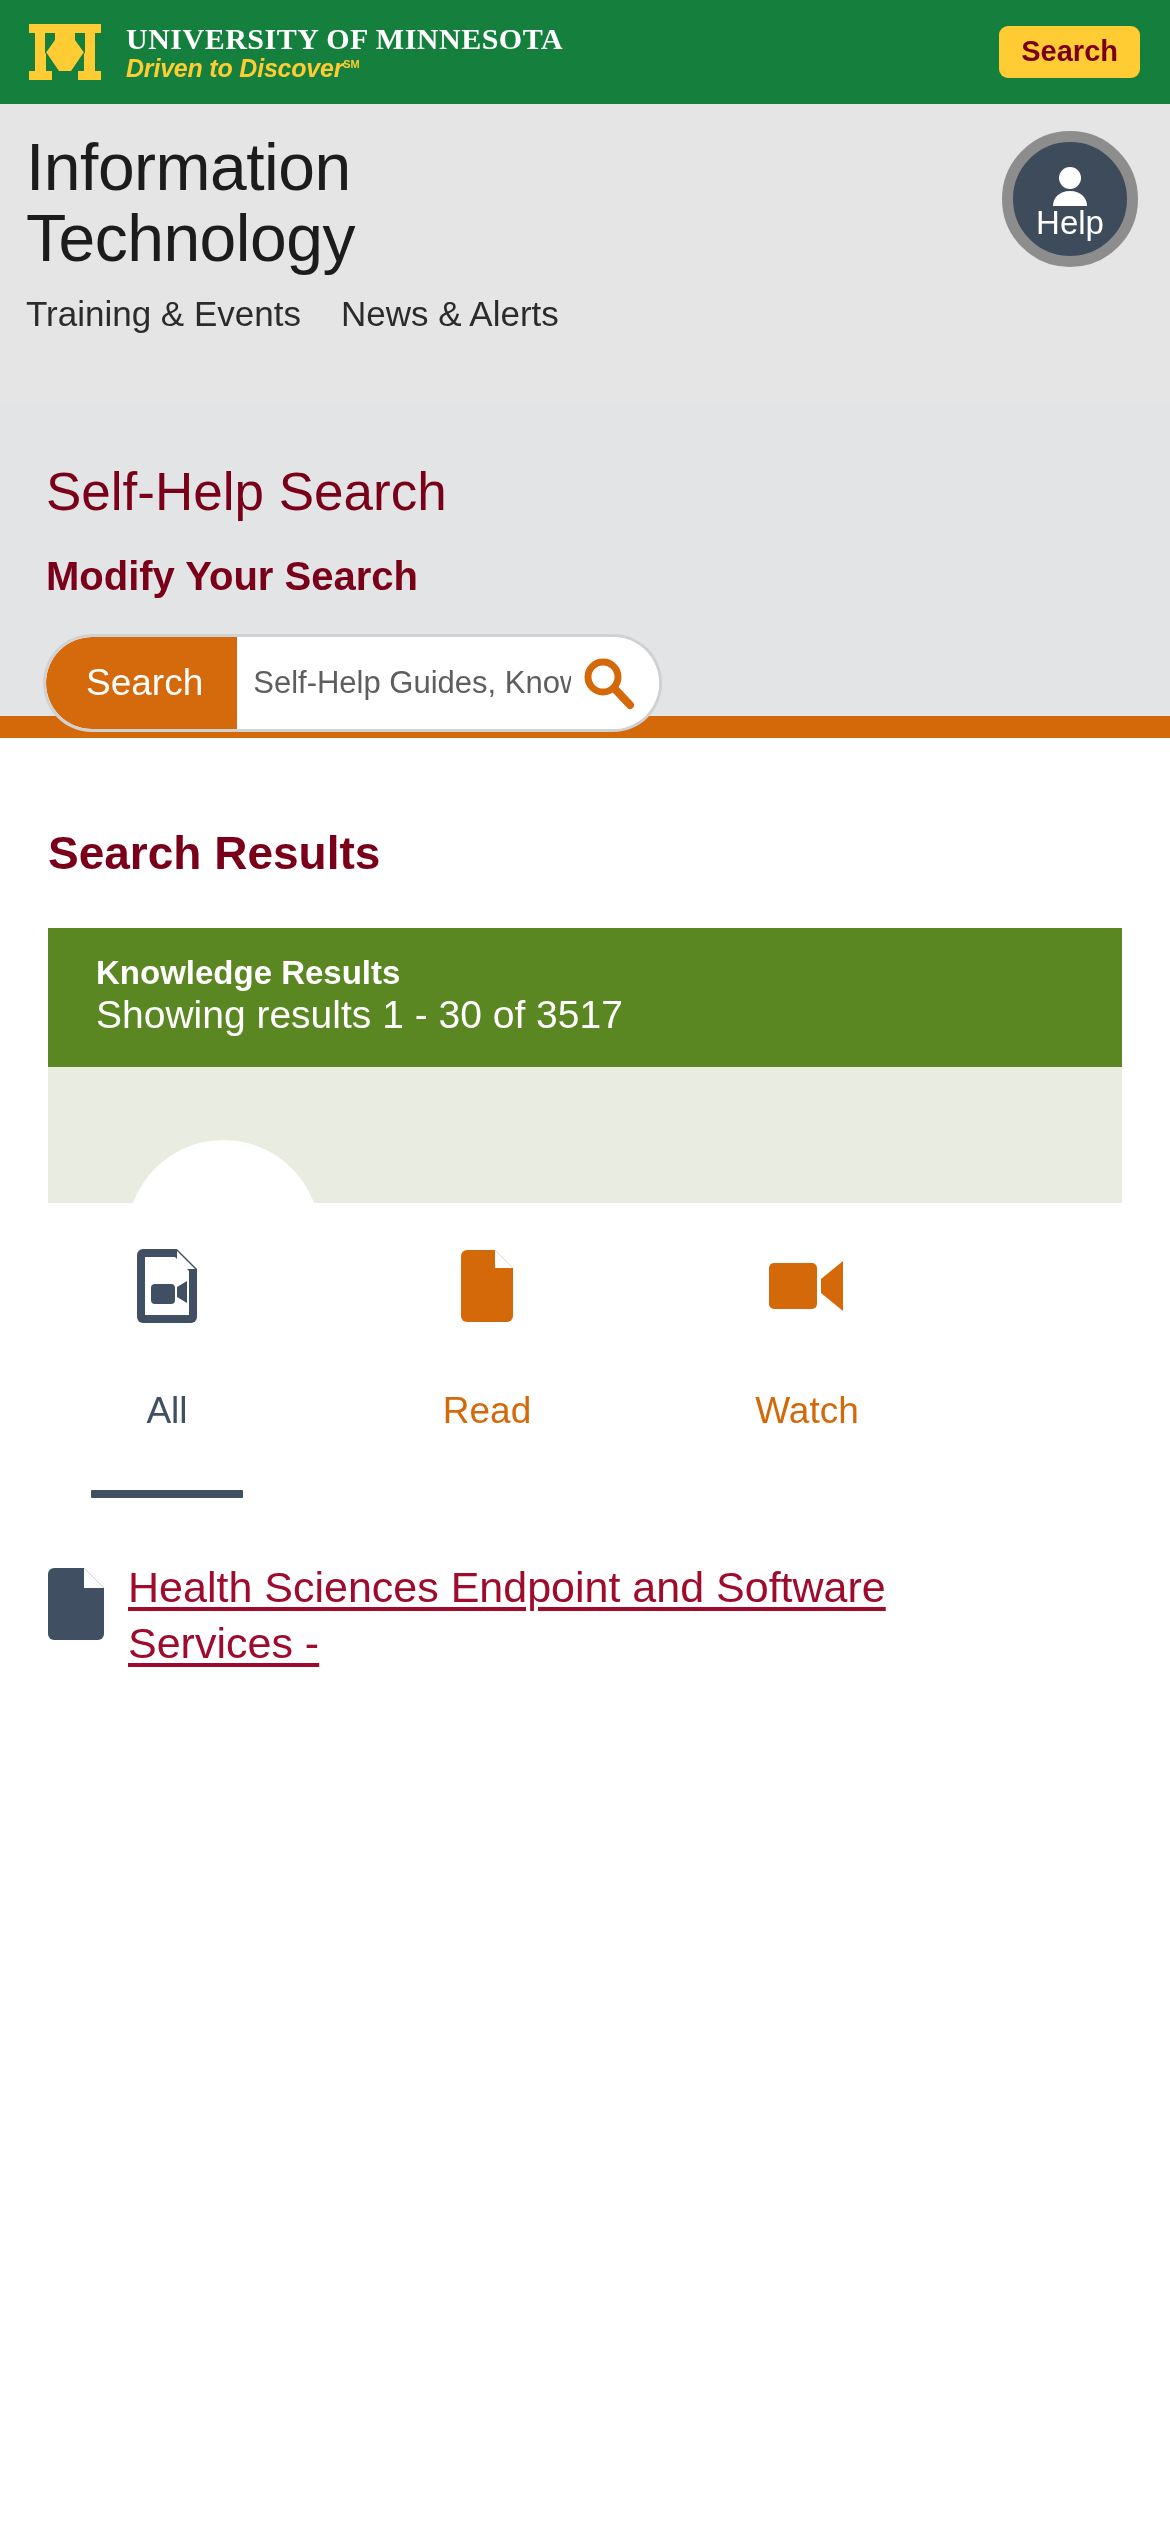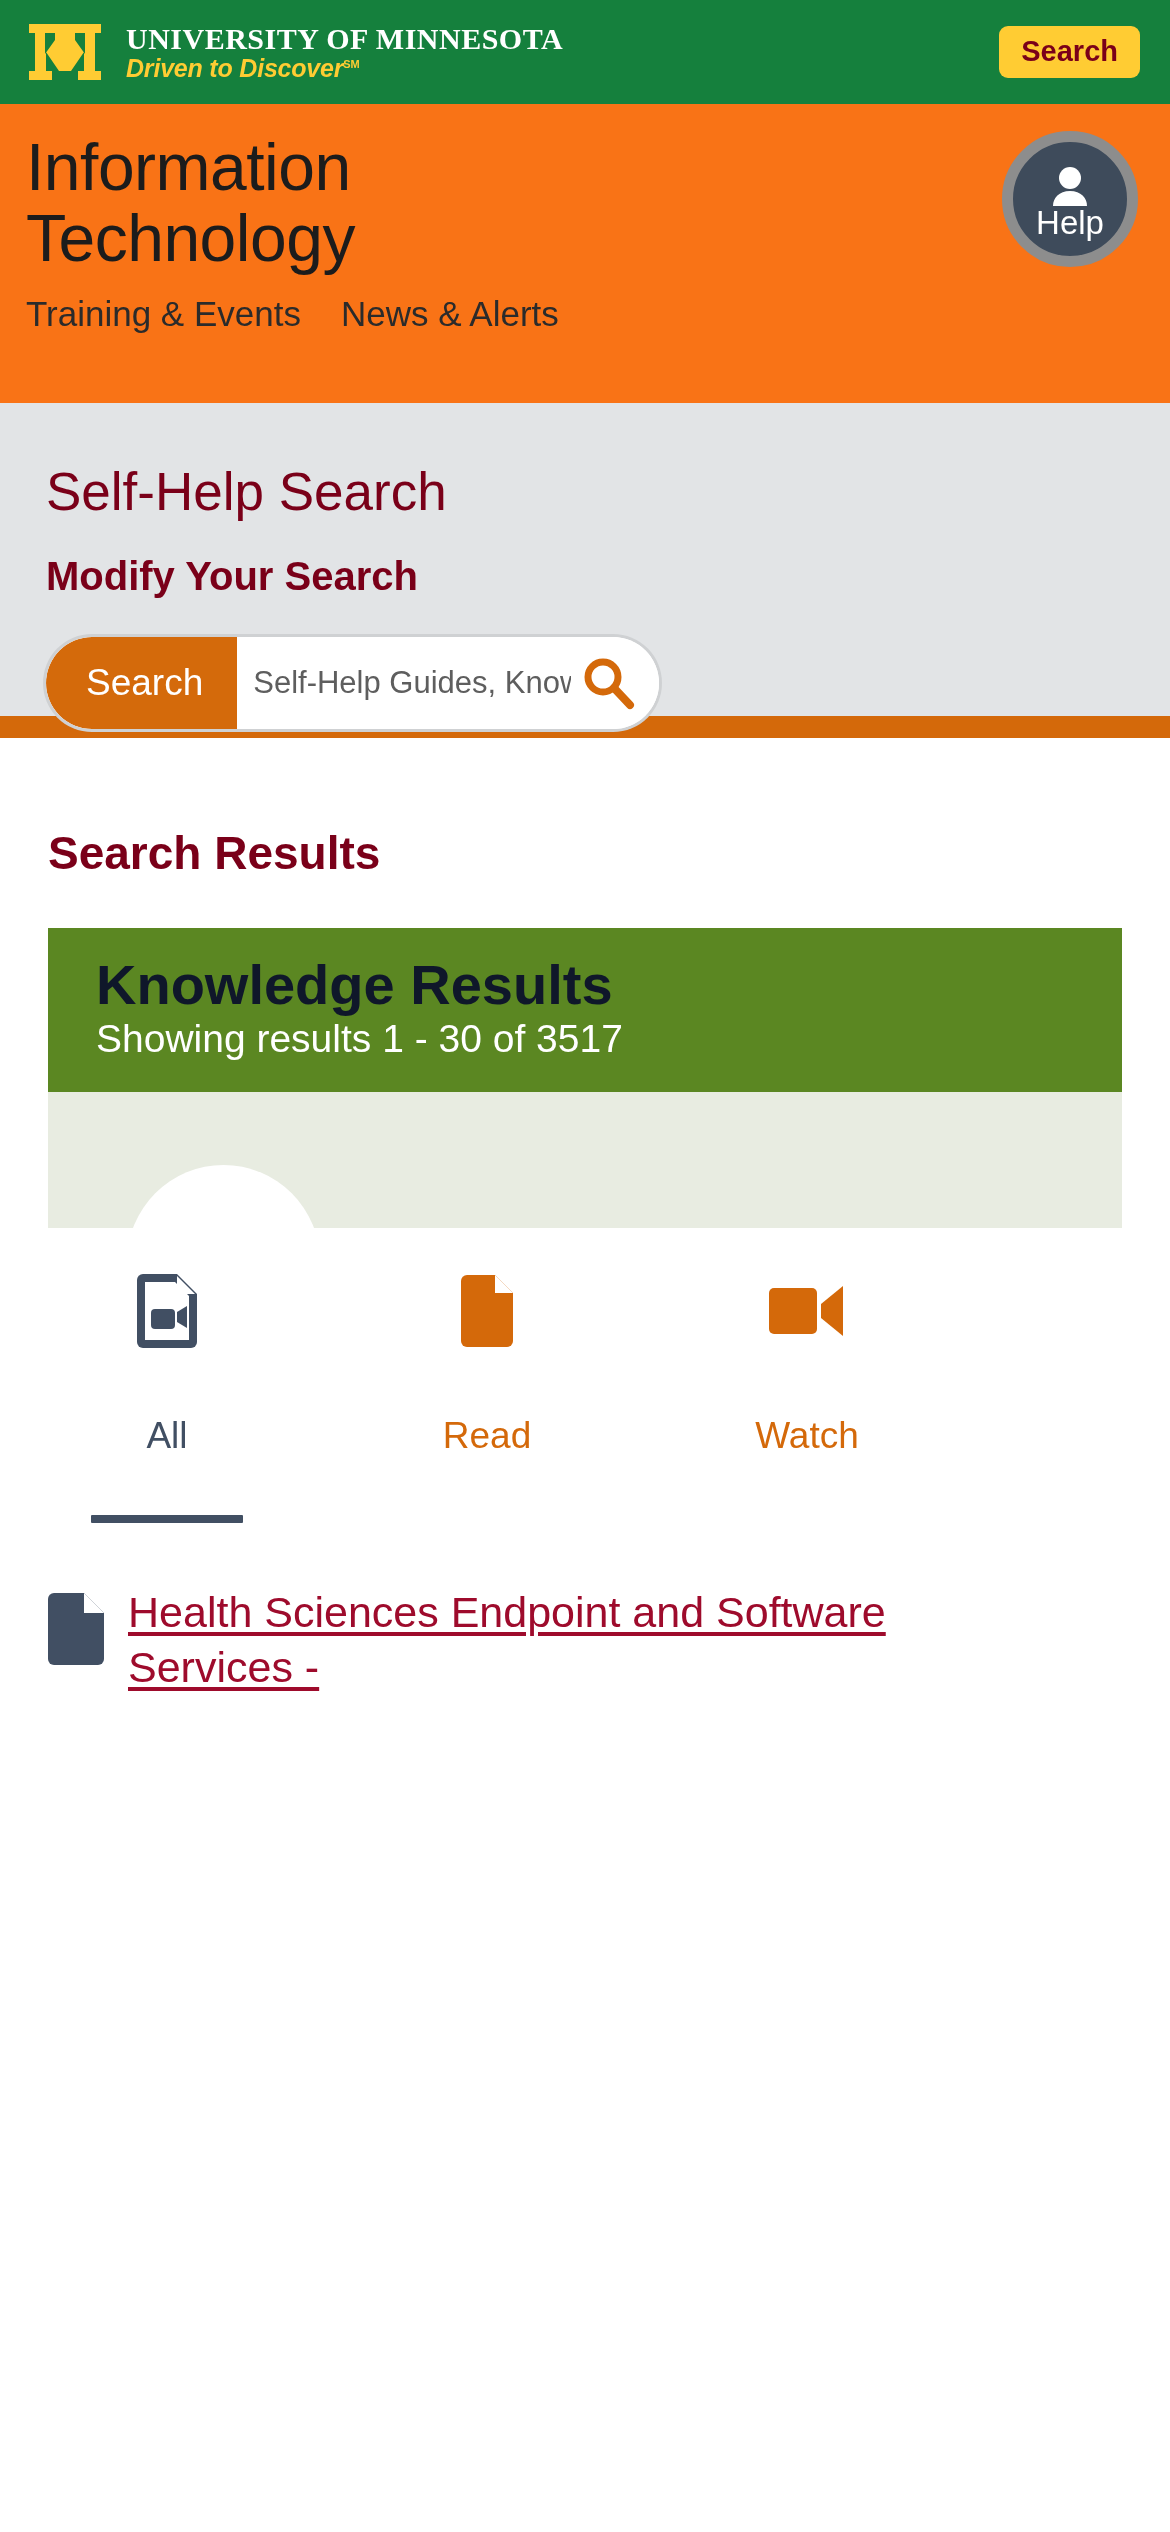--- a/index.html
+++ b/index.html
@@ -58,21 +58,21 @@
     font-size: 29px;
     font-weight: 700;
     padding: 10px 22px;
     cursor: pointer;
     line-height: 1.1;
   }
 
   
   .site-header {
     position: relative;
-    background: #f97316;
+    background: #e5e5e5;
     padding: 28px 26px 0 26px;
     height: 299px;
   }
   .site-title {
     font-size: 66px;
     font-weight: 400;
     color: #1c1c1c;
     line-height: 1.07;
     letter-spacing: -0.5px;
     max-width: 620px;
@@ -198,22 +198,22 @@
   }
   .knowledge-card {
     width: 1074px;
     margin-left: 0;
   }
   .knowledge-head {
     background: #5b8722;
     padding: 28px 48px 30px 48px;
   }
   .knowledge-title {
-    color: #0f172a;
-    font-size: 56px;
+    color: #ffffff;
+    font-size: 33px;
     font-weight: 700;
     line-height: 1.05;
   }
   .knowledge-sub {
     color: #ffffff;
     font-size: 39px;
     font-weight: 400;
     line-height: 1.15;
     margin-top: 2px;
   }

